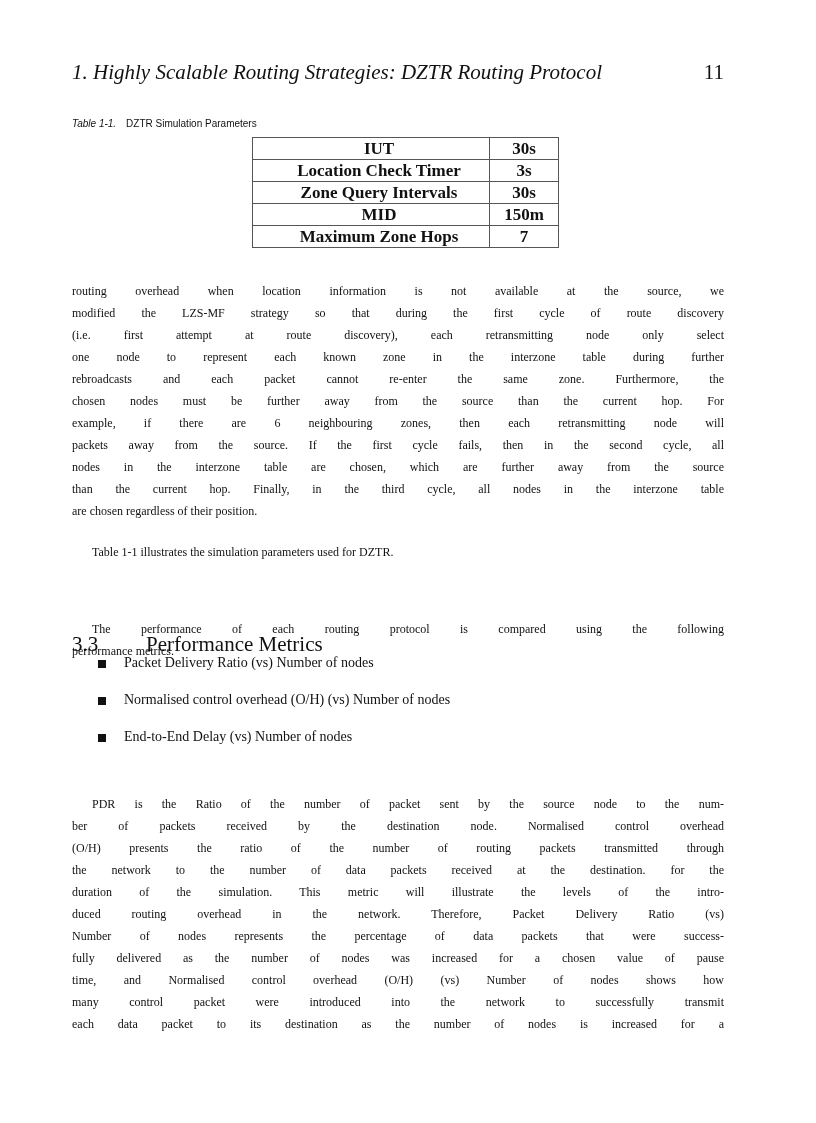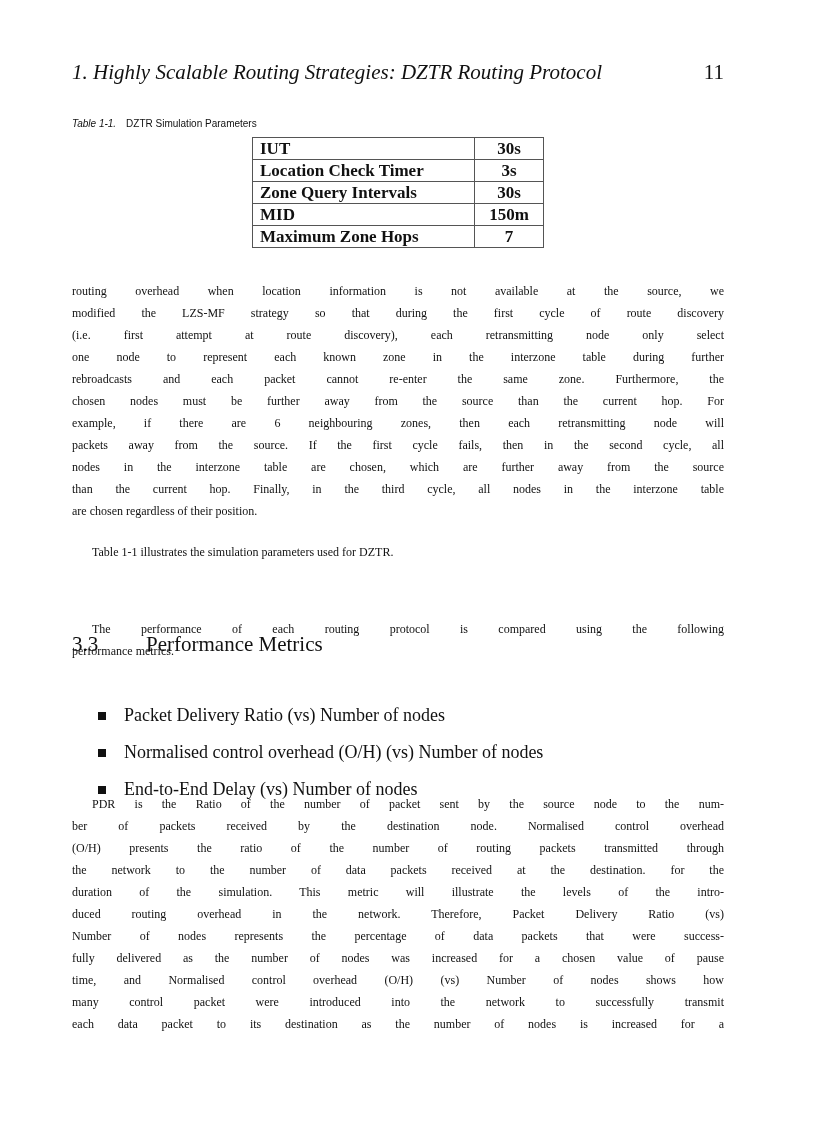--- a/index.html
+++ b/index.html
@@ -4,32 +4,32 @@
 <style>
   html, body { margin: 0; padding: 0; background: #ffffff; }
   body { width: 816px; height: 1123px; position: relative; overflow: hidden; color: #111; font-family: "Liberation Serif", "DejaVu Serif", serif; }
   .running-head { position: absolute; left: 72px; top: 60px; width: 652px; height: 24px; font-size: 21px; }
   .running-head .title { position: absolute; left: 0; top: 0; font-style: italic; }
   .running-head .pageno { position: absolute; right: 0; top: 0; }
   .caption { position: absolute; left: 72px; top: 118px; font-family: "Liberation Sans", "DejaVu Sans", sans-serif; font-size: 10px; }
   .caption .cap-label { font-style: italic; margin-right: 10px; }
   table.params { position: absolute; left: 252px; top: 137px; border-collapse: collapse; font-family: "Liberation Serif", serif; font-weight: bold; font-size: 17px; border: 1.5px solid #444; }
   table.params td { border: 1.2px solid #555; padding: 0 6px; height: 21px; line-height: 21px; }
-  table.params td.k { width: 208px; text-align: left; padding-left: 7px; }
+  table.params td.k { width: 208px; text-align: center; padding-left: 22px; }
   table.params td.v { width: 56px; text-align: center; }
   .body-text { position: absolute; left: 72px; width: 652px; font-size: 12px; line-height: 22px; text-align: justify; }
   .p1 { top: 280px; }
   .p1 .line { display: block; text-align: justify; text-align-last: justify; height: 22px; }
   .p1 .line.last { text-align-last: left; }
   .indent { text-indent: 20px; }
   .p2 { top: 541px; }
   .section-heading { position: absolute; left: 72px; top: 584px; font-weight: normal; font-size: 21px; margin-top: 48px; }
   .section-heading .num { display: inline-block; width: 74px; }
   .p3 { top: 618px; }
-  ul.metrics { position: absolute; left: 98px; top: 704px; margin: 0; padding: 0; list-style: none; font-size: 18px; }
+  ul.metrics { position: absolute; left: 98px; top: 652px; margin: 0; padding: 0; list-style: none; font-size: 14px; }
   ul.metrics li { height: 37px; line-height: 22px; display: flex; align-items: flex-start; }
   ul.metrics li .bullet { display: inline-block; width: 8px; height: 8px; background: #111; margin-top: 8px; margin-right: 18px; }
   .p4 { top: 793px; }
   .p4 .line, .p3 .line { display: block; text-align: justify; text-align-last: justify; height: 22px; }
   .p4 .line.first, .p3 .line.first { padding-left: 20px; }
   .p3 .line.last { text-align-last: left; }
 </style>
 </head>
 <body>
 

